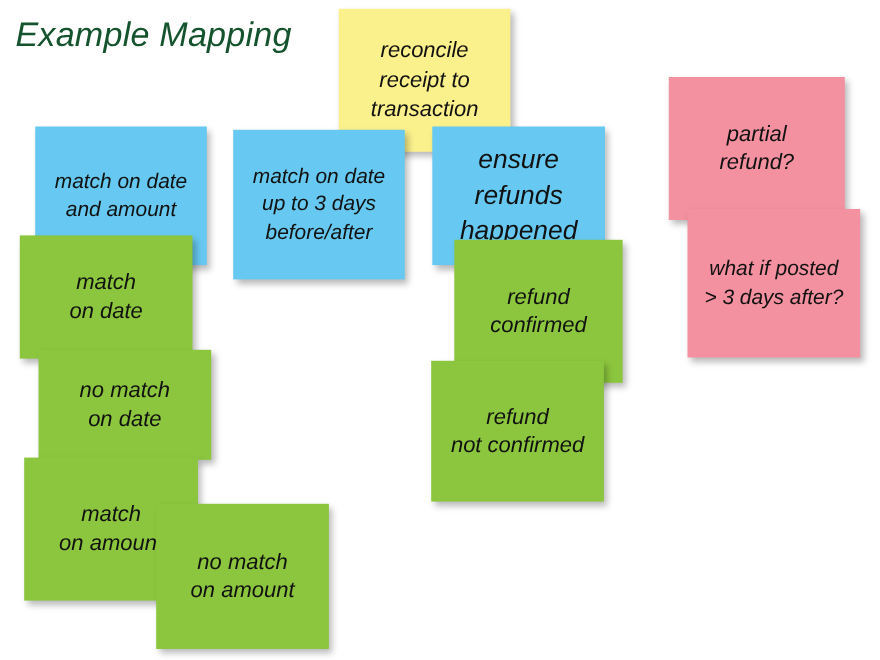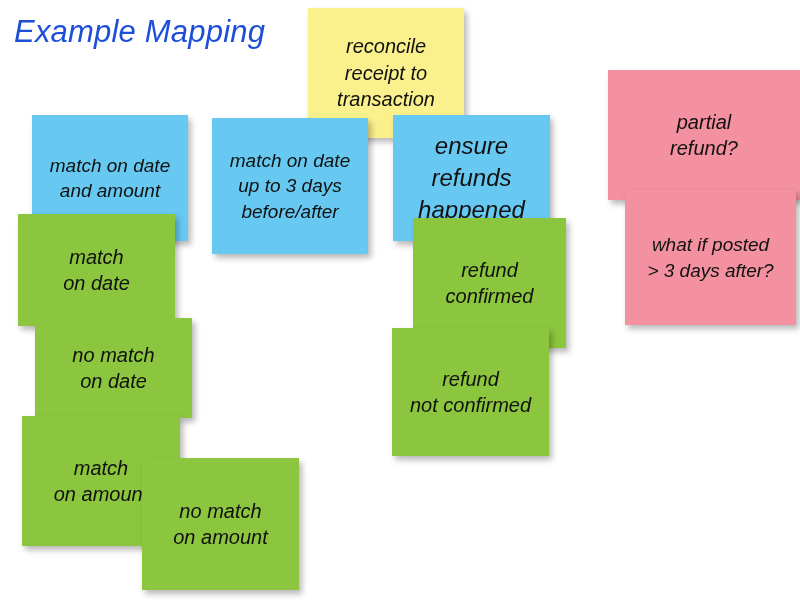--- a/index.html
+++ b/index.html
@@ -21,21 +21,21 @@
     height: 600px;
     background: #ffffff;
   }
   .board-title {
     position: absolute;
     left: 14px;
     top: 14px;
     font-size: 31px;
     font-style: italic;
     font-weight: 400;
-    color: #1d4ed8;
+    color: #14532d;
     letter-spacing: 0.2px;
     white-space: nowrap;
   }
   .note {
     position: absolute;
     box-sizing: border-box;
     display: flex;
     align-items: center;
     justify-content: center;
     text-align: center;
@@ -98,22 +98,22 @@
 on amount</span>
       </div>
       <div class="note green" style="left: 413px; top: 218px; width: 153px; height: 130px; z-index: 5; background: rgb(140, 198, 62);">
         <span class="note-text" style="font-size: 20px;">refund
 confirmed</span>
       </div>
       <div class="note green" style="left: 392px; top: 328px; width: 157px; height: 128px; z-index: 6; background: rgb(140, 198, 62);">
         <span class="note-text" style="font-size: 20px;">refund
 not confirmed</span>
       </div>
-      <div class="note pink" style="left: 608px; top: 70px; width: 192px; height: 130px; z-index: 3; background: rgb(243, 145, 160);">
+      <div class="note pink" style="left: 608px; top: 70px; width: 160px; height: 130px; z-index: 3; background: rgb(243, 145, 160);">
         <span class="note-text" style="font-size: 20px;">partial
 refund?</span>
       </div>
-      <div class="note pink" style="left: 625px; top: 190px; width: 171px; height: 135px; z-index: 4; background: rgb(243, 145, 160);">
+      <div class="note pink" style="left: 625px; top: 190px; width: 157px; height: 135px; z-index: 4; background: rgb(243, 145, 160);">
         <span class="note-text" style="font-size: 19px;">what if posted
 &gt; 3 days after?</span>
       </div>
     </div>
 </div>
 
 </body></html>

